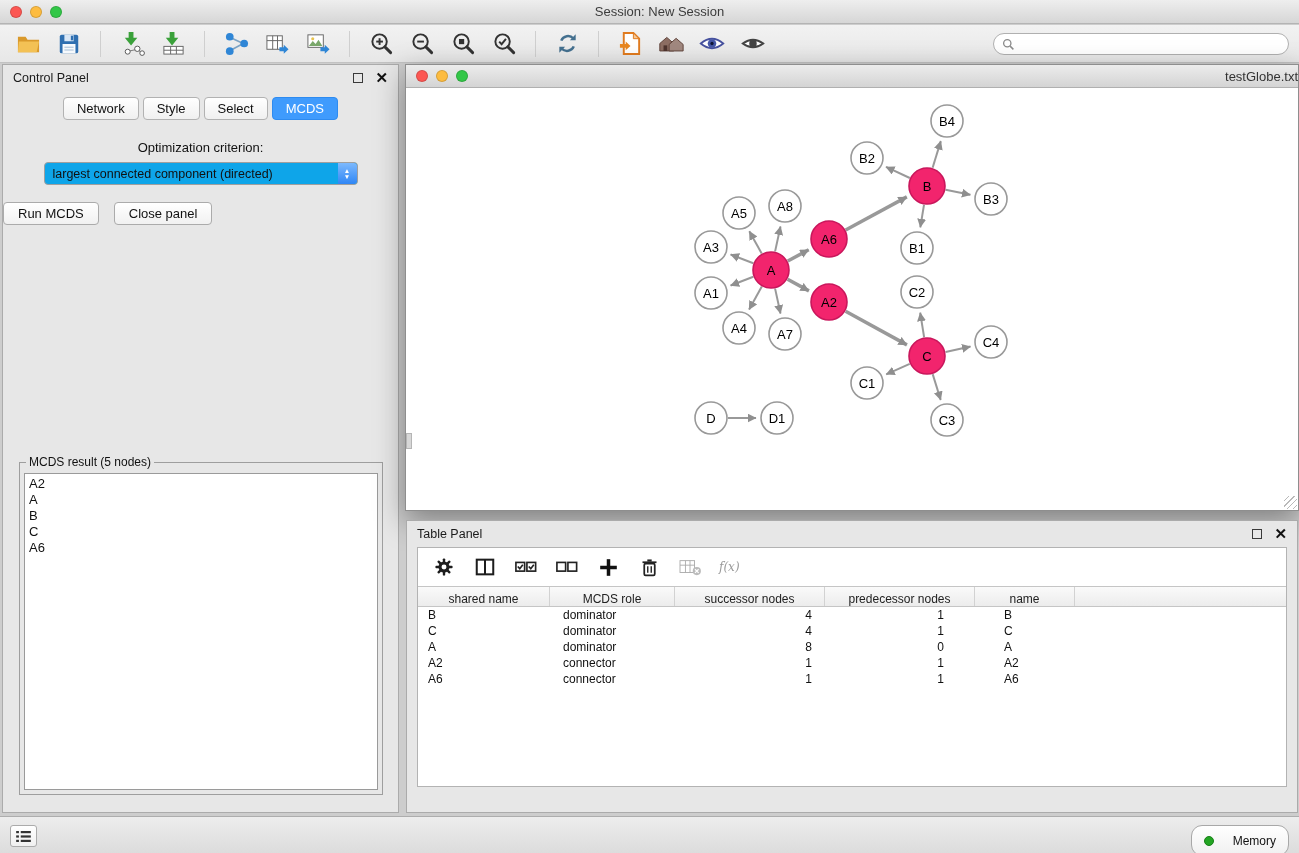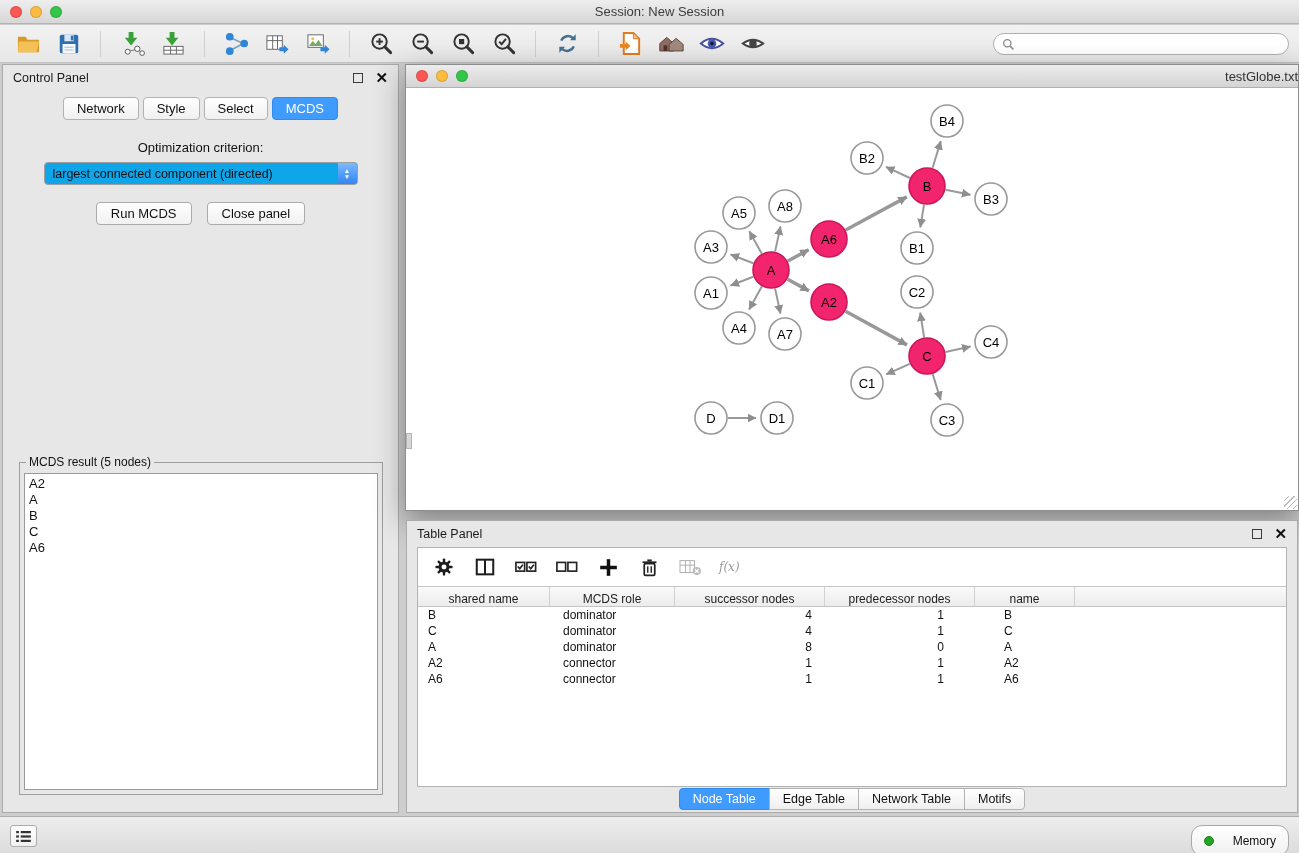--- a/index.html
+++ b/index.html
@@ -39,21 +39,21 @@
   .cp-tabs { display:flex; justify-content:center; gap:4px; margin-top:7px; }
   .cp-tab { border:1px solid #b2b2b2; background:linear-gradient(#ffffff,#f0f0f0); border-radius:4px;
     padding:3px 13px; font-size:13px; color:#111; }
   .cp-tab.active { background:#3f9bfd; border-color:#2e8bf0; color:#fff; }
   .opt-label { text-align:center; margin-top:20px; font-size:13px; color:#111; }
   .dropdown { margin:7px auto 0; width:314px; height:23px; background:#0ea5e9; border:1px solid #9f9f9f;
     border-radius:4px; display:flex; align-items:center; overflow:hidden; }
   .dropdown .val { flex:1; font-size:12.5px; padding-left:8px; color:#111; white-space:nowrap; }
   .dropdown .stepper { width:19px; height:100%; background:linear-gradient(#7db9fd,#2f86f5); color:#fff;
     display:flex; flex-direction:column; align-items:center; justify-content:center; font-size:6.5px; line-height:6px; border-radius:0 3px 3px 0; }
-  .btn-row { display:flex; justify-content:center; gap:15px; margin-top:17px; }
+  .btn-row { display:flex; justify-content:flex-start; gap:15px; margin-top:17px; }
   .btn { border:1px solid #ababab; background:linear-gradient(#ffffff,#f1f1f1); border-radius:4px;
     padding:3px 14px; font-size:13px; color:#111; font-family:"Liberation Sans",sans-serif; }
   .result-fieldset { position:absolute; left:16px; top:390px; width:364px; height:340px;
     border:1px solid #9e9e9e; padding:4px; background:transparent; }
   .result-fieldset legend { font-size:12px; color:#111; padding:0 3px; margin-left:2px; }
   .result-list { width:100%; height:100%; background:#fff; border:1px solid #9a9a9a; overflow:auto; padding:2px 4px; }
   .result-item { font-size:13px; color:#111; line-height:16px; }
 
   
   .network-window { position:absolute; left:405px; top:1px; width:894px; height:447px;
@@ -574,26 +574,20 @@
           </div>
           <div class="trow">
             <div class="td c0">A6</div>
             <div class="td c1">connector</div>
             <div class="td c2">1</div>
             <div class="td c3">1</div>
             <div class="td c4">A6</div>
           </div>
         </div>
       </div>
-      <div class="tp-tabs">
-        <span class="tp-tab active">Node Table</span>
-        <span class="tp-tab">Edge Table</span>
-        <span class="tp-tab">Network Table</span>
-        <span class="tp-tab">Motifs</span>
-      </div>
     </div>
   </div>
 
   <div class="statusbar">
     <div class="menu-btn">
       <svg width="15" height="11" viewBox="0 0 16 12">
           <rect x="0" y="0" width="3" height="2.4" fill="#333"></rect>
           <rect x="5" y="0" width="11" height="2.4" fill="#333"></rect>
           <rect x="0" y="4.8" width="3" height="2.4" fill="#333"></rect>
           <rect x="5" y="4.8" width="11" height="2.4" fill="#333"></rect>

